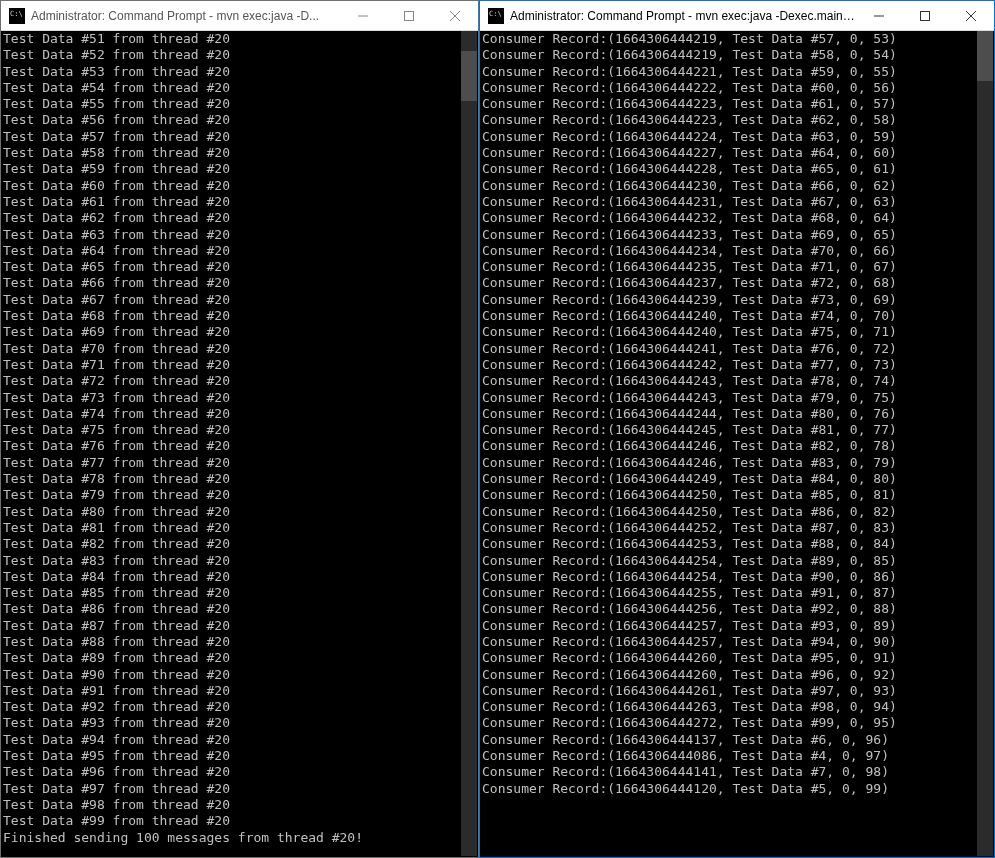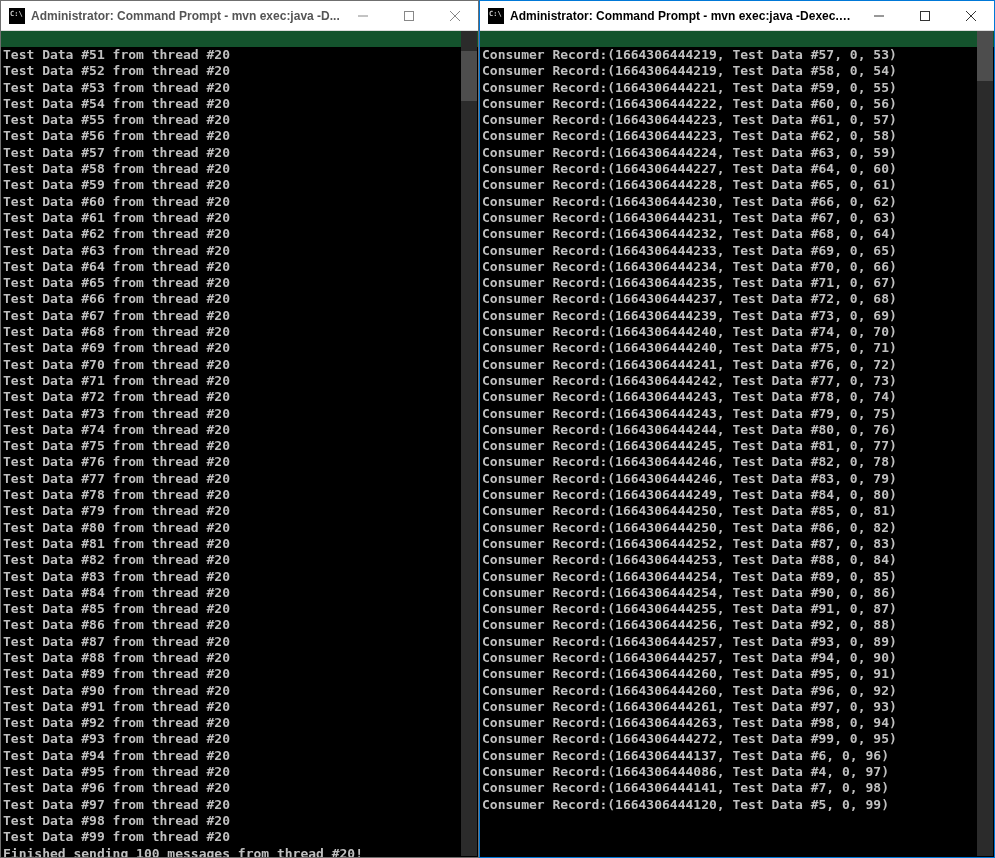--- a/index.html
+++ b/index.html
@@ -7,23 +7,22 @@
     width: 995px; height: 858px;
     font-family: "Segoe UI", Tahoma, sans-serif;
     font-size: 12px;
     background: #0078d7;
     display: flex;
     overflow: hidden;
   }
   .window {
     display: flex;
     flex-direction: column;
-    background: #14532d;
+    background: #ffffff;
     position: relative;
-    font-weight: bold;
   }
   .window.left  { width: 479px; border: 1px solid #6f6f6f; }
   .window.right { width: 516px; border: 1px solid #0078d7; }
   .titlebar {
     height: 30px;
     background: #fff;
     display: flex;
     align-items: center;
     border-bottom: 1px solid #dcdcdc;
     flex-shrink: 0;
@@ -67,21 +66,20 @@
     flex: 1;
     background: #000;
     color: #c0c0c0;
     font-family: Consolas, "Lucida Console", monospace;
     font-size: 13px;
     line-height: 16.3px;
     padding: 0 2px;
     overflow: hidden;
     white-space: pre;
     position: relative;
-    margin-top: 16px;
   }
   .scrollbar {
     position: absolute;
     top: 30px; right: 1px; bottom: 1px;
     width: 16px;
     background: #2b2b2b;
   }
   .scroll-thumb {
     position: absolute;
     left: 0; right: 0;

